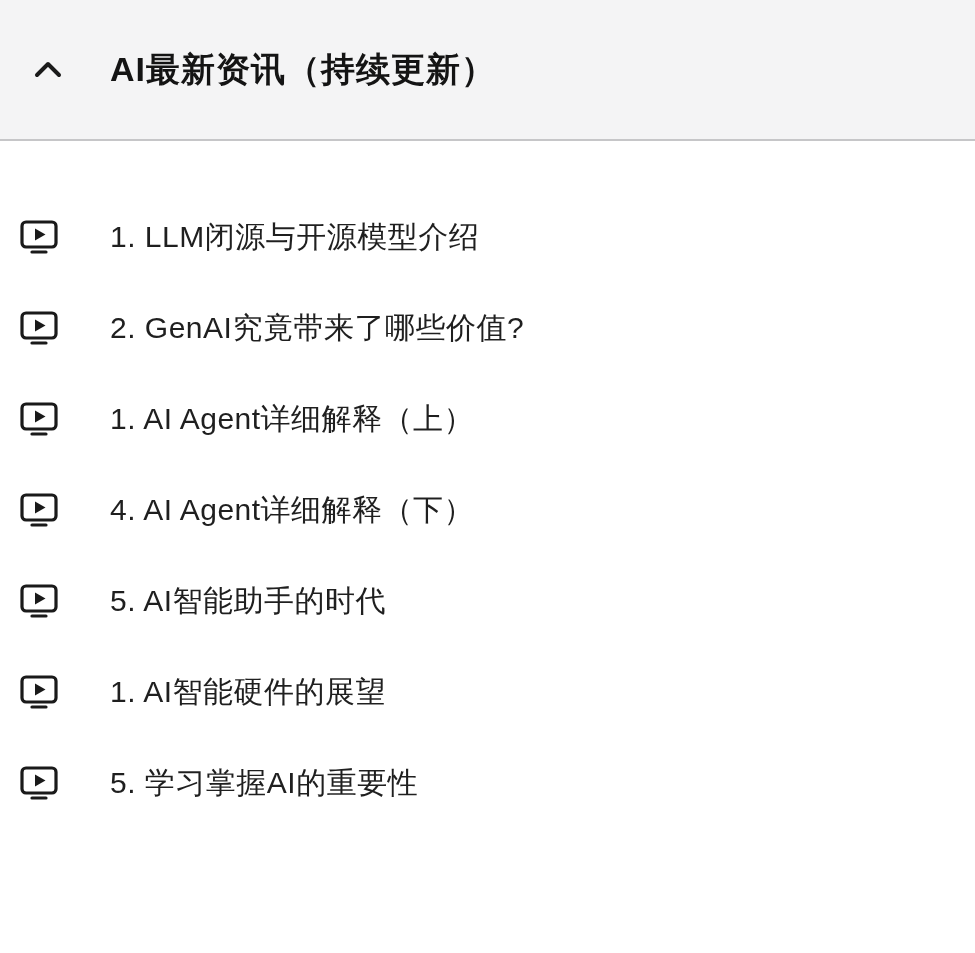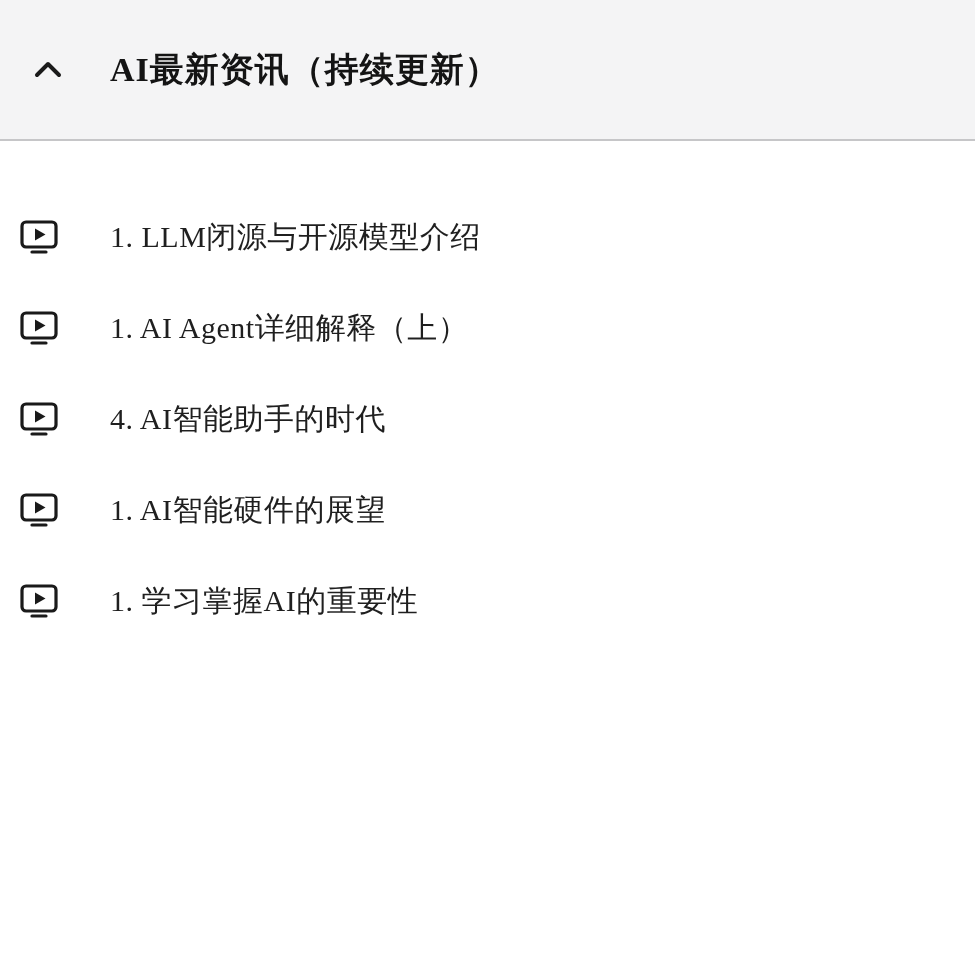--- a/index.html
+++ b/index.html
@@ -6,21 +6,20 @@
   html, body {
     width: 975px;
     background: #ffffff;
     font-family: "Liberation Sans", "DejaVu Sans", sans-serif;
   }
   .page {
     width: 975px;
     height: 953px;
     background: #ffffff;
     overflow: hidden;
-    font-family: Liberation Serif, serif;
   }
   .section-header {
     height: 141px;
     background: #f4f4f5;
     border-bottom: 2px solid #c6c6c8;
     display: flex;
     align-items: center;
     padding-left: 33px;
     cursor: pointer;
   }
@@ -91,42 +90,62 @@
       <span class="video-icon">
         <svg width="38" height="35" viewBox="0 0 38 35" xmlns="http://www.w3.org/2000/svg">
           <rect x="2" y="2" width="34" height="25" rx="4" fill="none" stroke="#1a1a1a" stroke-width="3.2"></rect>
           <polygon points="15,8.5 25.5,14.5 15,20.5" fill="#1a1a1a"></polygon>
           <line x1="12" y1="32" x2="26" y2="32" stroke="#1a1a1a" stroke-width="3.2" stroke-linecap="round"></line>
         </svg>
       </span>
       <span class="lesson-title">1. LLM闭源与开源模型介绍</span>
     </li>
 
+    <li class="lesson-item">
+      <span class="video-icon">
+        <svg width="38" height="35" viewBox="0 0 38 35" xmlns="http://www.w3.org/2000/svg">
+          <rect x="2" y="2" width="34" height="25" rx="4" fill="none" stroke="#1a1a1a" stroke-width="3.2"></rect>
+          <polygon points="15,8.5 25.5,14.5 15,20.5" fill="#1a1a1a"></polygon>
+          <line x1="12" y1="32" x2="26" y2="32" stroke="#1a1a1a" stroke-width="3.2" stroke-linecap="round"></line>
+        </svg>
+      </span>
+      <span class="lesson-title">2. GenAI究竟带来了哪些价值?</span>
+    </li>
 
     <li class="lesson-item">
       <span class="video-icon">
         <svg width="38" height="35" viewBox="0 0 38 35" xmlns="http://www.w3.org/2000/svg">
           <rect x="2" y="2" width="34" height="25" rx="4" fill="none" stroke="#1a1a1a" stroke-width="3.2"></rect>
           <polygon points="15,8.5 25.5,14.5 15,20.5" fill="#1a1a1a"></polygon>
           <line x1="12" y1="32" x2="26" y2="32" stroke="#1a1a1a" stroke-width="3.2" stroke-linecap="round"></line>
         </svg>
       </span>
       <span class="lesson-title">1. AI Agent详细解释（上）</span>
     </li>
 
+    <li class="lesson-item">
+      <span class="video-icon">
+        <svg width="38" height="35" viewBox="0 0 38 35" xmlns="http://www.w3.org/2000/svg">
+          <rect x="2" y="2" width="34" height="25" rx="4" fill="none" stroke="#1a1a1a" stroke-width="3.2"></rect>
+          <polygon points="15,8.5 25.5,14.5 15,20.5" fill="#1a1a1a"></polygon>
+          <line x1="12" y1="32" x2="26" y2="32" stroke="#1a1a1a" stroke-width="3.2" stroke-linecap="round"></line>
+        </svg>
+      </span>
+      <span class="lesson-title">4. AI Agent详细解释（下）</span>
+    </li>
 
     <li class="lesson-item">
       <span class="video-icon">
         <svg width="38" height="35" viewBox="0 0 38 35" xmlns="http://www.w3.org/2000/svg">
           <rect x="2" y="2" width="34" height="25" rx="4" fill="none" stroke="#1a1a1a" stroke-width="3.2"></rect>
           <polygon points="15,8.5 25.5,14.5 15,20.5" fill="#1a1a1a"></polygon>
           <line x1="12" y1="32" x2="26" y2="32" stroke="#1a1a1a" stroke-width="3.2" stroke-linecap="round"></line>
         </svg>
       </span>
-      <span class="lesson-title">4. AI智能助手的时代</span>
+      <span class="lesson-title">5. AI智能助手的时代</span>
     </li>
 
     <li class="lesson-item">
       <span class="video-icon">
         <svg width="38" height="35" viewBox="0 0 38 35" xmlns="http://www.w3.org/2000/svg">
           <rect x="2" y="2" width="34" height="25" rx="4" fill="none" stroke="#1a1a1a" stroke-width="3.2"></rect>
           <polygon points="15,8.5 25.5,14.5 15,20.5" fill="#1a1a1a"></polygon>
           <line x1="12" y1="32" x2="26" y2="32" stroke="#1a1a1a" stroke-width="3.2" stroke-linecap="round"></line>
         </svg>
       </span>
@@ -134,17 +153,17 @@
     </li>
 
     <li class="lesson-item">
       <span class="video-icon">
         <svg width="38" height="35" viewBox="0 0 38 35" xmlns="http://www.w3.org/2000/svg">
           <rect x="2" y="2" width="34" height="25" rx="4" fill="none" stroke="#1a1a1a" stroke-width="3.2"></rect>
           <polygon points="15,8.5 25.5,14.5 15,20.5" fill="#1a1a1a"></polygon>
           <line x1="12" y1="32" x2="26" y2="32" stroke="#1a1a1a" stroke-width="3.2" stroke-linecap="round"></line>
         </svg>
       </span>
-      <span class="lesson-title">1. 学习掌握AI的重要性</span>
+      <span class="lesson-title">5. 学习掌握AI的重要性</span>
     </li>
 
   </ul>
 </div>
 
 </body></html>

